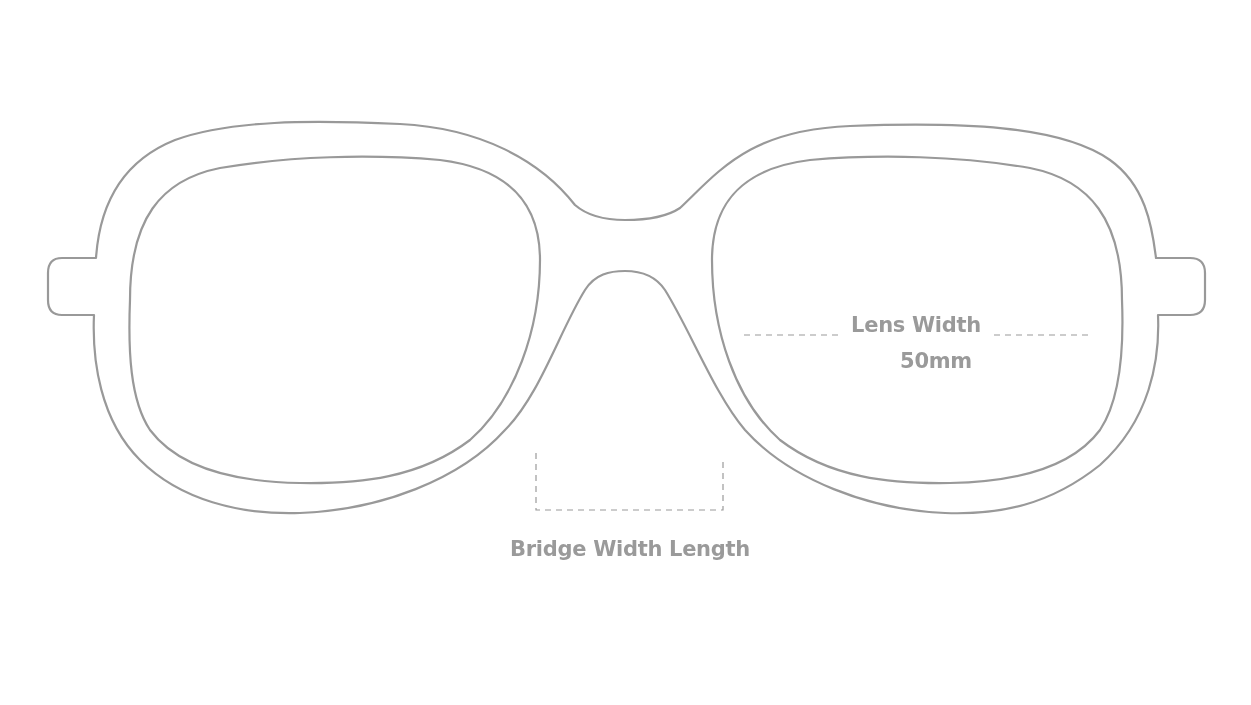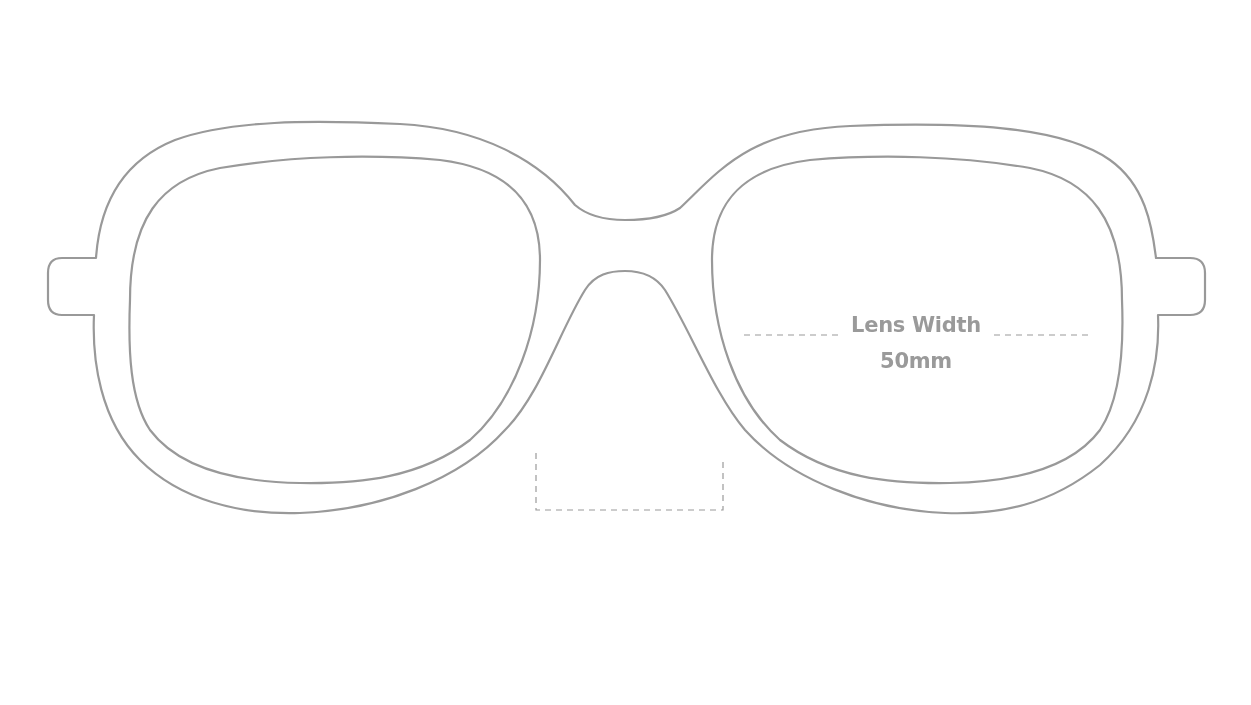--- a/index.html
+++ b/index.html
@@ -11,21 +11,21 @@
       position: absolute;
       font-family: "DejaVu Sans", sans-serif;
       font-weight: bold;
       color: #9a9a9a;
       font-size: 21px;
       text-align: center;
       white-space: nowrap;
       letter-spacing: -0.3px;
     }
     #lens-label { left: 836px; top: 313px; width: 160px; }
-    #lens-value { left: 836px; top: 349px; width: 160px; }
+    #lens-value { left: 856px; top: 349px; width: 160px; }
     #bridge-label { left: 480px; top: 537px; width: 300px; }
     #bridge-value { left: 480px; top: 572px; width: 300px; }
   </style>
 </head>
 <body>
 
 <div class="diagram">
   <svg width="1251" height="705" viewBox="0 0 1251 705" xmlns="http://www.w3.org/2000/svg">
 
     <path class="frame-path" d="
@@ -80,13 +80,14 @@
       C 735 400, 712 330, 712 260 Z"></path>
 
     <line class="dash-line" x1="744" y1="335" x2="838" y2="335"></line>
     <line class="dash-line" x1="994" y1="335" x2="1090" y2="335"></line>
 
     <path class="dash-line" d="M 536 453 L 536 510 L 723 510 L 723 460"></path>
   </svg>
 
   <div class="label" id="lens-label">Lens Width</div>
   <div class="label" id="lens-value">50mm</div>
+  <div class="label" id="bridge-label">Bridge Width Length</div>
 </div>
 
 </body></html>

